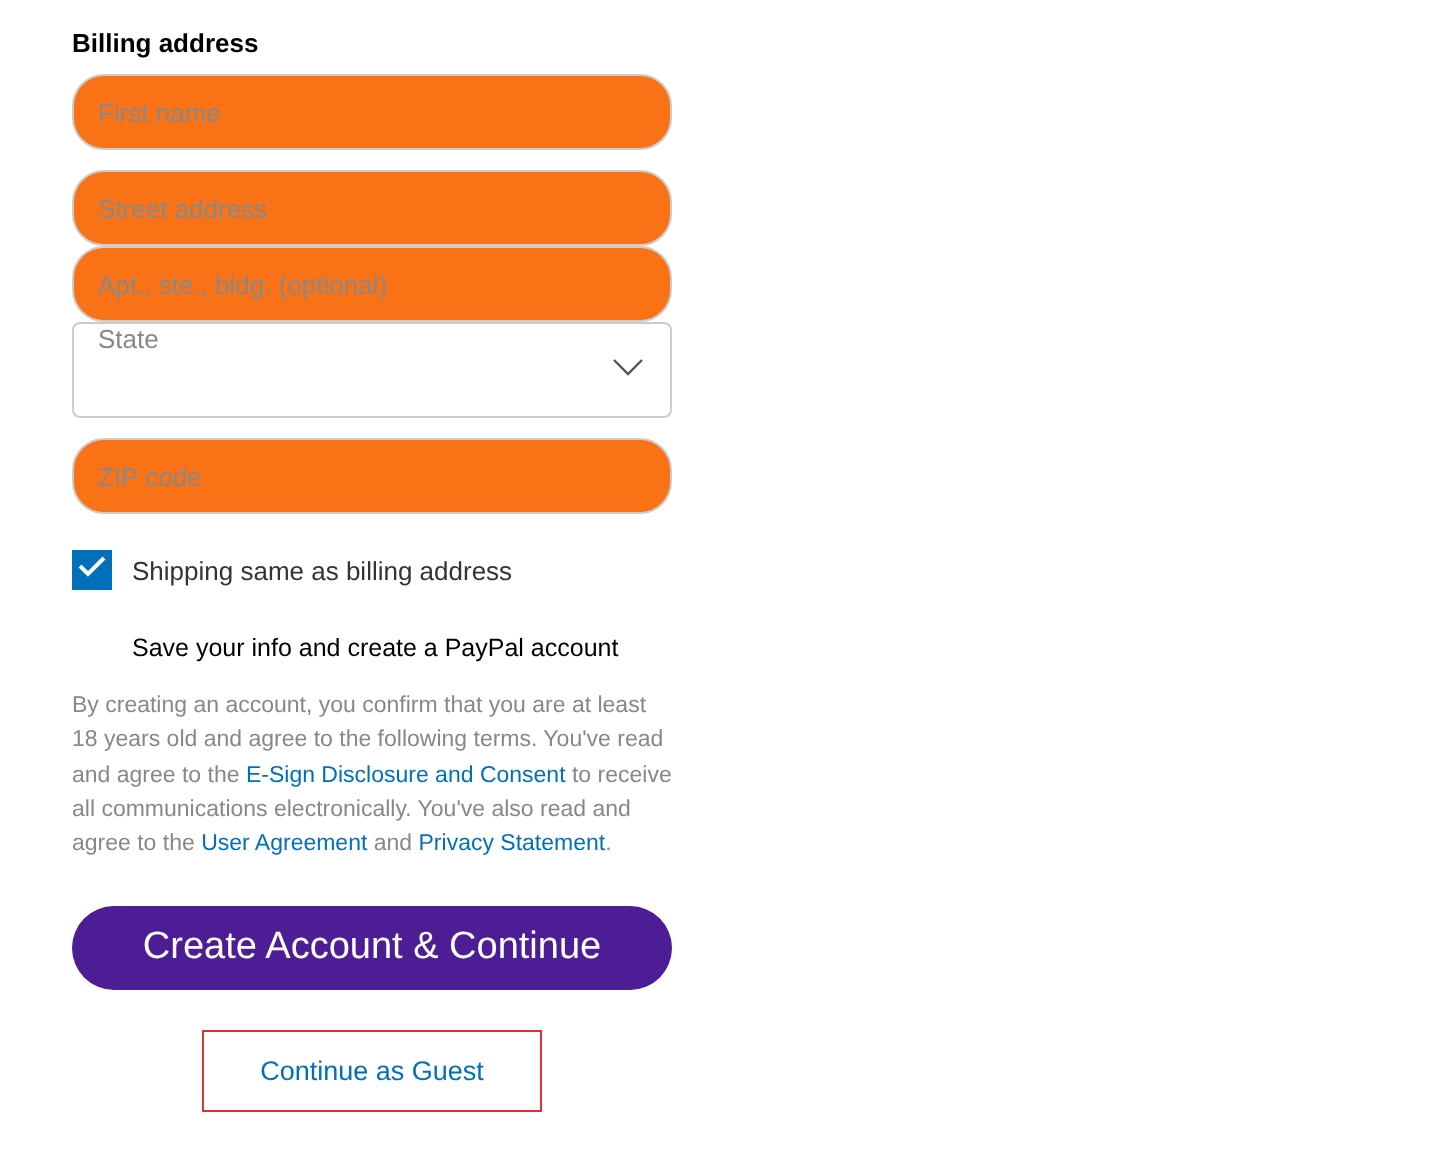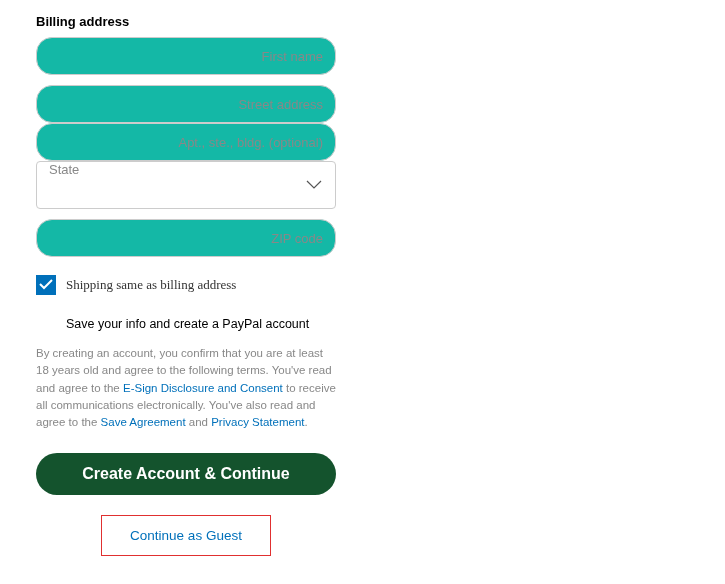--- a/index.html
+++ b/index.html
@@ -28,22 +28,21 @@
       margin-bottom: 10px;
     }
     .input-field {
       width: 100%;
       height: 38px;
       border: 1px solid #ccc;
       border-radius: 16px;
       padding: 0 12px;
       font-size: 13px;
       color: #333;
-      background: #14b8a6;
-      text-align: right;
+      background: #f97316;
     }
     .input-field::placeholder {
       color: #888;
     }
     .input-wrap {
       flex: 1;
       margin-bottom: 0;
     }
     .field-block {
       margin-bottom: 0;
@@ -85,21 +84,20 @@
       display: flex;
       align-items: center;
       justify-content: center;
       margin-right: 10px;
       cursor: pointer;
       flex-shrink: 0;
     }
     .checkbox-label {
       font-size: 13px;
       color: #333;
-      font-family: Liberation Serif, serif;
     }
     .subheading {
       font-size: 12.5px;
       font-weight: 400;
       color: #000;
       margin-left: 30px;
       margin-bottom: 14px;
     }
     .terms {
       font-size: 11.5px;
@@ -108,26 +106,26 @@
       margin-bottom: 22px;
     }
     .terms a {
       color: #0070ba;
       text-decoration: none;
       cursor: pointer;
     }
     .primary-btn {
       width: 100%;
       height: 42px;
-      background: #14532d;
+      background: #4c1d95;
       color: #fff;
       border: none;
       border-radius: 22px;
-      font-size: 16px;
-      font-weight: 700;
+      font-size: 19px;
+      font-weight: 400;
       cursor: pointer;
       margin-bottom: 20px;
     }
     .guest-wrap {
       display: flex;
       justify-content: center;
     }
     .guest-btn {
       background: none;
       border: 1.5px solid #e03030;
@@ -178,21 +176,21 @@
             <path d="M1 5 L5 9 L13 1" stroke="#fff" stroke-width="2" fill="none"></path>
           </svg>
       </span>
     </div>
     <span class="checkbox-label">Shipping same as billing address</span>
   </div>
 
   <div class="subheading">Save your info and create a PayPal account</div>
 
   <div class="terms">
-    <span>By creating an account, you confirm that you are at least 18 years old and agree to the following terms. You've read and agree to the </span><a>E-Sign Disclosure and Consent</a><span> to receive all communications electronically. You've also read and agree to the </span><a>Save Agreement</a><span> and </span><a>Privacy Statement</a><span>.</span>
+    <span>By creating an account, you confirm that you are at least 18 years old and agree to the following terms. You've read and agree to the </span><a>E-Sign Disclosure and Consent</a><span> to receive all communications electronically. You've also read and agree to the </span><a>User Agreement</a><span> and </span><a>Privacy Statement</a><span>.</span>
   </div>
 
   <button class="primary-btn">Create Account &amp; Continue</button>
 
   <div class="guest-wrap">
     <button class="guest-btn">Continue as Guest</button>
   </div>
 </div>
 
 </body></html>

